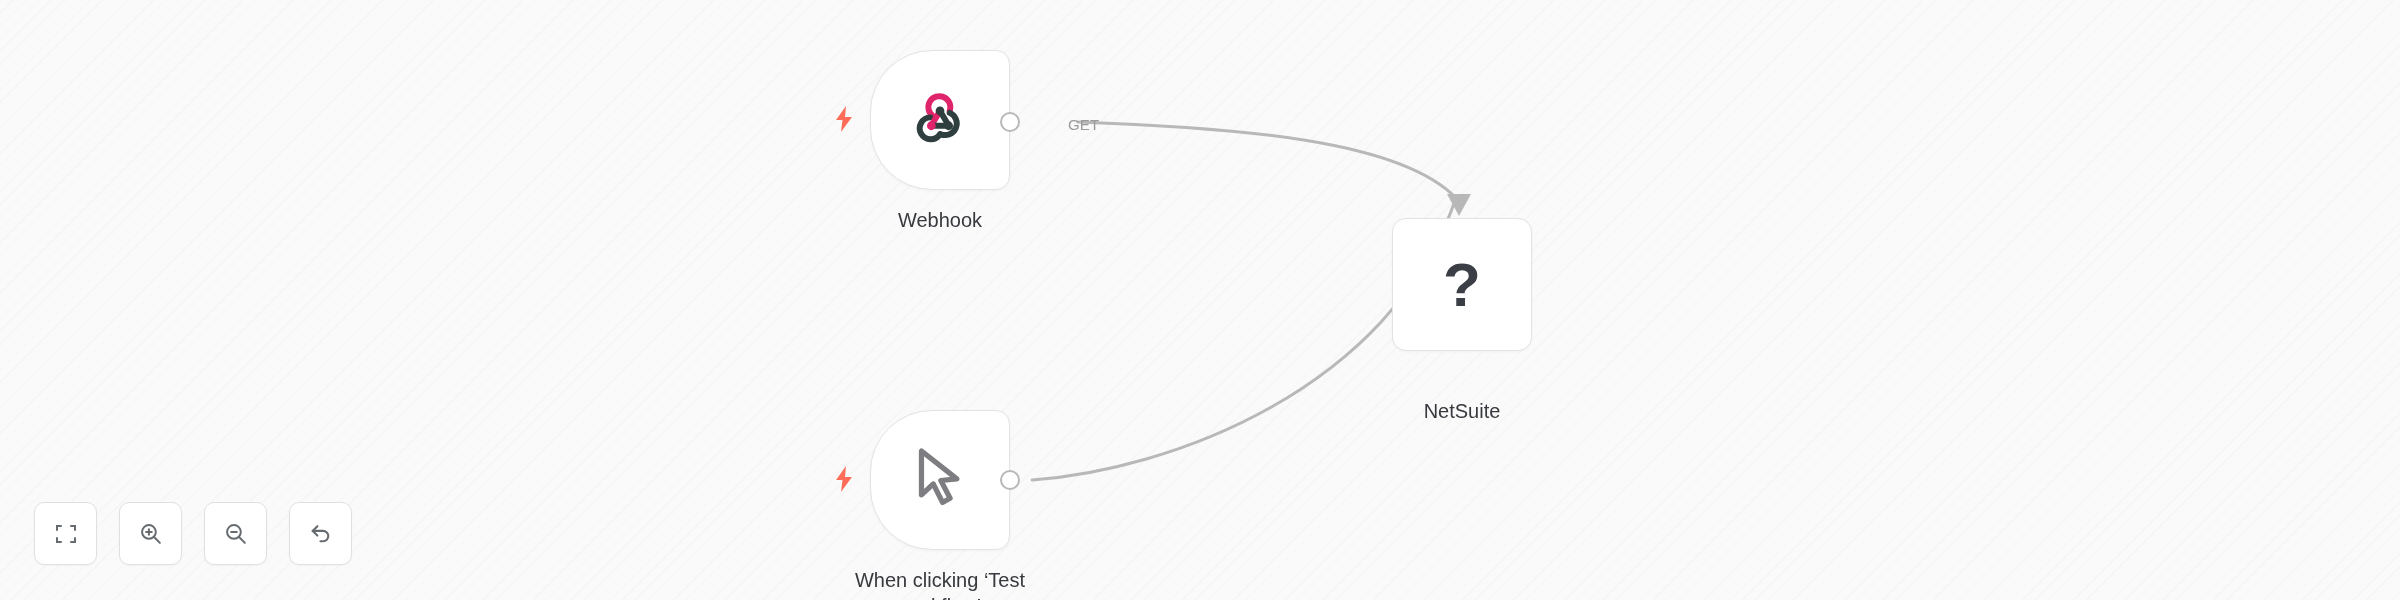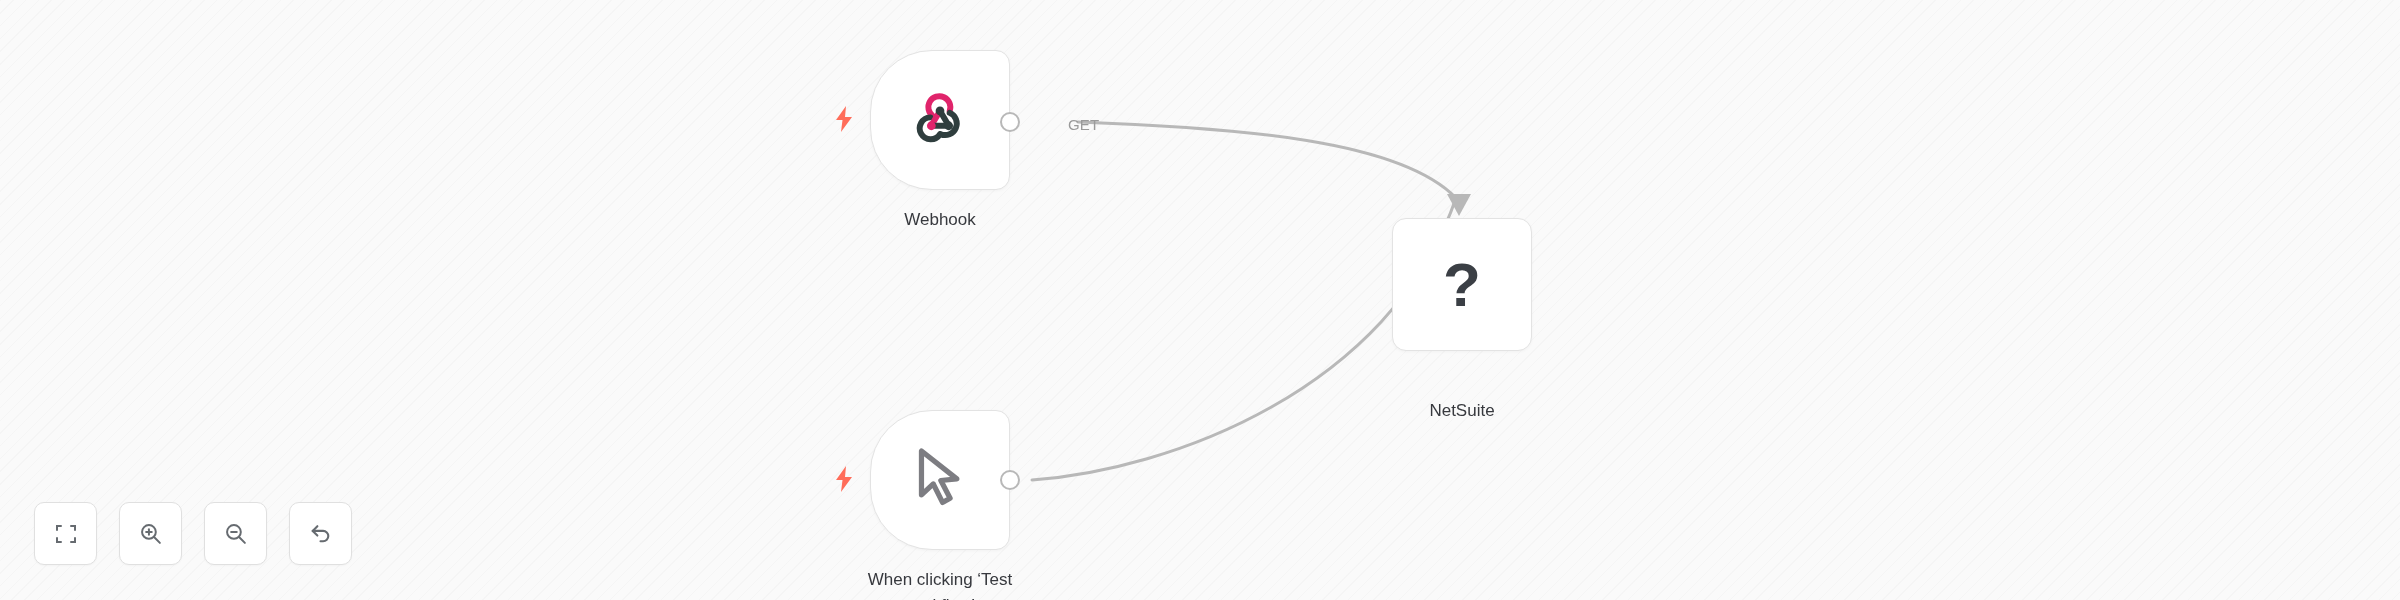--- a/index.html
+++ b/index.html
@@ -71,21 +71,21 @@
     height: 133px;
     border-radius: 14px;
   }
 
   .node-label {
     position: absolute;
     left: 50%;
     transform: translateX(-50%);
     text-align: center;
     color: #37393e;
-    font-size: 17px;
+    font-size: 20px;
     font-weight: 400;
     line-height: 26px;
     white-space: pre;
   }
 
   
   .bolt {
     position: absolute;
     width: 22px;
     height: 28px;

